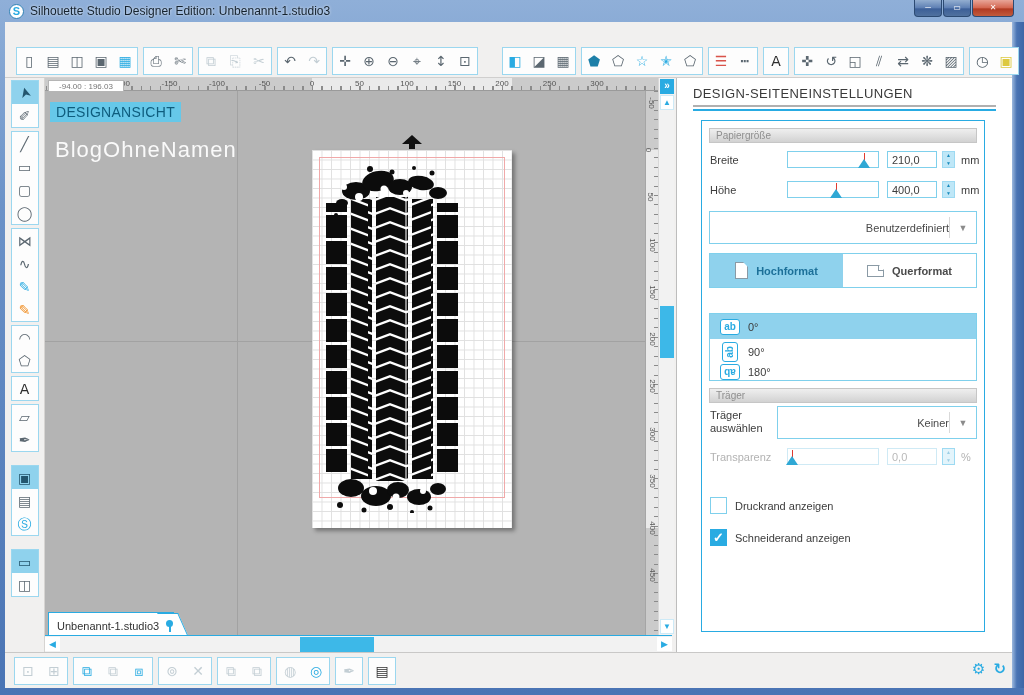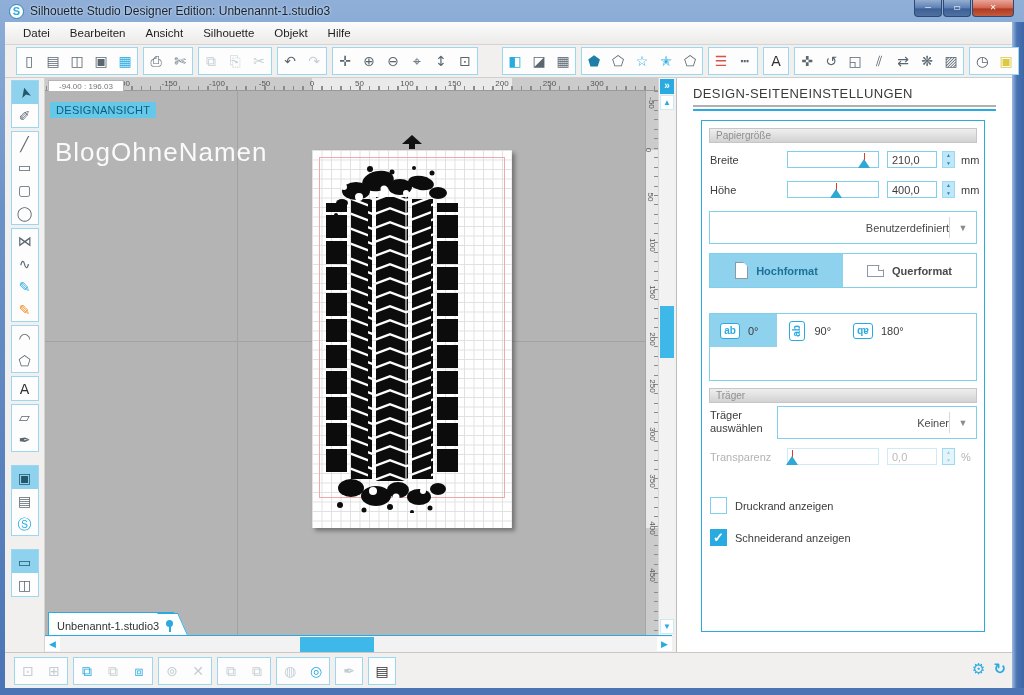--- a/index.html
+++ b/index.html
@@ -55,22 +55,22 @@
   .h-ruler .ticks { position:absolute; left:0; right:0; bottom:0; height:4px; background:repeating-linear-gradient(90deg,#8b8b8b 0 1px,transparent 1px 9.5px); background-position-x:1px; }
   .rnum { position:absolute; top:1px; transform:translateX(-50%); font-size:8px; color:#555; }
   .v-ruler { position:absolute; left:645px; top:91px; width:13px; height:544px; background:#cbcbcb; border-left:1px solid #a5a5a5; overflow:hidden; z-index:5; }
   .v-ruler .lite { position:absolute; left:0; top:59px; width:13px; height:378px; background:#eaeaea; }
   .v-ruler .ticks { position:absolute; top:0; bottom:0; right:0; width:4px; background:repeating-linear-gradient(180deg,#8b8b8b 0 1px,transparent 1px 9.45px); }
   .vnum { position:absolute; left:0px; transform:translateY(-50%) rotate(90deg); font-size:8px; color:#555; }
 
   .viewport { position:absolute; left:45px; top:91px; width:600px; height:544px; background:#b4b4b4; overflow:hidden; }
   .cross-v { position:absolute; left:192px; top:0; bottom:0; width:1px; background:#a2a2a2; }
   .cross-h { position:absolute; top:250px; left:0; right:0; height:1px; background:#a2a2a2; }
-  .viewlabel { position:absolute; left:5px; top:11px; background:#66c8e9; color:#0e5d7e; font-size:11px; padding:2px 6px; letter-spacing:.3px; }
-  .watermark { position:absolute; left:10px; top:46px; font-size:26px; color:rgba(255,255,255,.93); letter-spacing:1px; }
+  .viewlabel { position:absolute; left:5px; top:11px; background:#66c8e9; color:#0e5d7e; font-size:14px; padding:2px 6px; letter-spacing:.3px; }
+  .watermark { position:absolute; left:10px; top:46px; font-size:22px; color:rgba(255,255,255,.93); letter-spacing:1px; }
   .page { position:absolute; left:267px; top:59px; width:200px; height:378px; background:#fff;
           background-image:linear-gradient(#e0e0e0 1px,transparent 1px),linear-gradient(90deg,#e0e0e0 1px,transparent 1px);
           background-size:9.5px 9.5px; box-shadow:3px 3px 4px rgba(0,0,0,.35); z-index:2; }
   .cutline { position:absolute; left:7px; top:7px; right:7px; bottom:30px; border:1px solid #f0a9a9; }
   .track { position:absolute; left:14px; top:13px; }
   .up-arrow { position:absolute; left:357px; top:44px; width:20px; height:15px; z-index:3; }
   .up-arrow::before { content:''; position:absolute; left:0; top:0; border-left:10px solid transparent; border-right:10px solid transparent; border-bottom:9px solid #111; }
   .up-arrow::after { content:''; position:absolute; left:7px; top:9px; width:6px; height:5px; background:#111; }
 
   
@@ -117,21 +117,21 @@
   .dd .dd-text { flex:1; font-size:11px; color:#4a4a4a; padding-left:12px;text-align:right; }
   .dd .dd-sep { width:1px; height:70%; background:#d9d9d9; }
   .dd .dd-arrow { width:26px; text-align:center; color:#8b8b8b; font-size:9px; }
   .orient { position:absolute; left:7px; top:132px; width:268px; height:35px; border:1px solid #7fd0ec; display:flex; }
   .orient .ob { flex:1; display:flex; align-items:center; justify-content:center; gap:8px; font-size:11px; font-weight:bold; color:#4a4a4a; background:#fff; }
   .orient .ob.sel { background:#8fd2ed; color:#1c7099; }
   .pageicon { width:13px; height:17px; background:#fff; border:1px solid #8a9aa5; position:relative; }
   .pageicon::after { content:''; position:absolute; right:-1px; top:-1px; border-left:5px solid transparent; border-top:5px solid #8fd2ed; }
   .ob:not(.sel) .pageicon::after { border-top-color:#fff; border-left-color:transparent; box-shadow:-1px 1px 0 #8a9aa5; }
   .pageicon.land { width:17px; height:12px; }
-  .rotgrid { position:absolute; left:7px; top:192px; width:268px; height:68px; border:1px solid #7fd0ec; display:grid; grid-template-columns:1fr 1fr 1fr 1fr; grid-template-rows:1fr 1fr; }
+  .rotgrid { position:absolute; left:7px; top:192px; width:268px; height:68px; border:1px solid #7fd0ec; display:grid; grid-template-columns:1fr; grid-template-rows:1fr 1fr; }
   .rcell { display:flex; align-items:center; gap:8px; padding-left:10px; font-size:11px; color:#3c3c3c; background:#fff; }
   .rcell.sel { background:#8fd2ed; }
   .ab { width:20px; height:16px; border:1px solid #29abe2; border-radius:3px; color:#29abe2; font-size:10px; font-weight:bold; text-align:center; line-height:14px; background:#fff; }
   .ab.r90 { transform:rotate(-90deg); } .ab.r180 { transform:rotate(180deg); } .ab.r270 { transform:rotate(90deg); }
   .cb { position:absolute; width:17px; height:17px; border:1px solid #7fd0ec; background:#fff; }
   .cb.checked { background:#29abe2; border-color:#29abe2; }
   .cb.checked::after { content:'✓'; position:absolute; left:2px; top:0px; color:#fff; font-size:13px; font-weight:bold; }
 </style>
 </head>
 <body>
@@ -144,29 +144,20 @@
     <div class="winbtns">
       <div class="wbtn">─</div>
       <div class="wbtn">▭</div>
       <div class="wbtn close">✕</div>
     </div>
   </div>
 
   <div class="client"></div>
   <div class="rborder"></div>
 
-  <div class="menubar">
-
-  <div class="menu-item">Datei</div>
-      <div class="menu-item">Bearbeiten</div>
-      <div class="menu-item">Ansicht</div>
-      <div class="menu-item">Silhouette</div>
-      <div class="menu-item">Objekt</div>
-      <div class="menu-item">Hilfe</div>
-    </div>
 
   <div class="toolbar-top">
     <div class="tgroup">
         <button class="tbtn" title="new-document">
           <span class="g">▯</span>
         </button>
         <button class="tbtn" title="open-file">
           <span class="g">▤</span>
         </button>
         <button class="tbtn" title="open-from-library">

